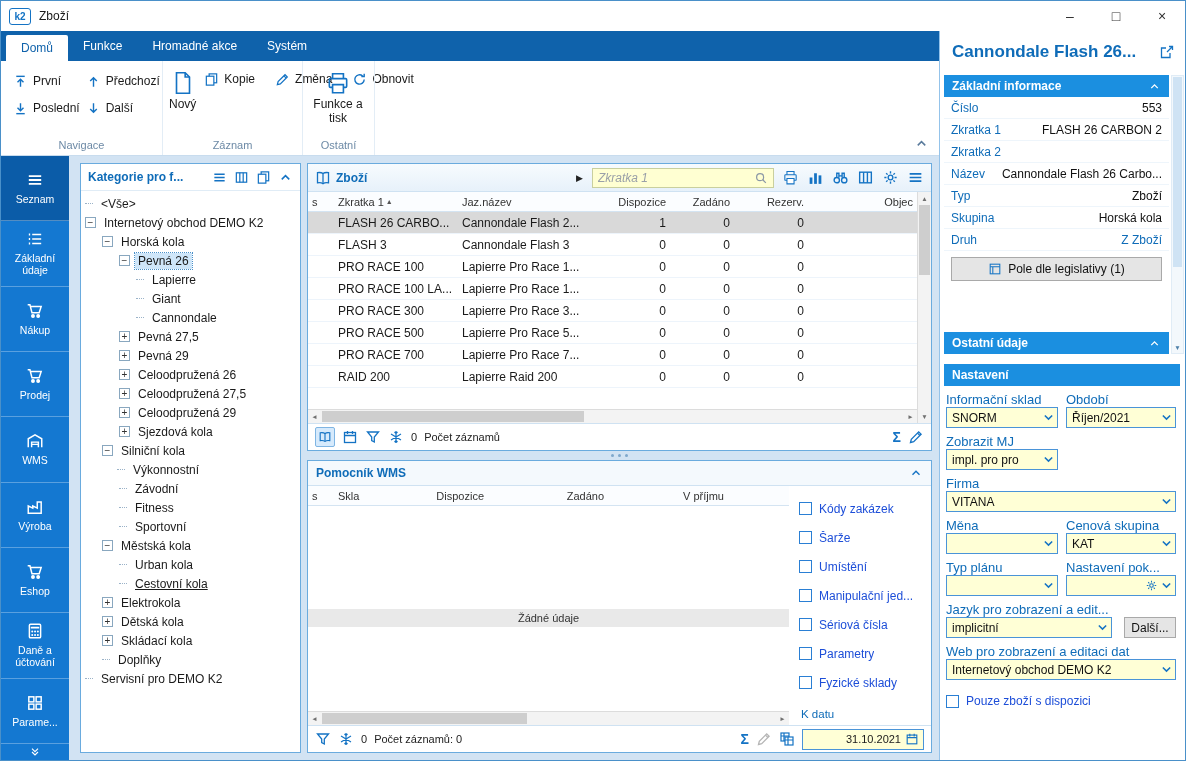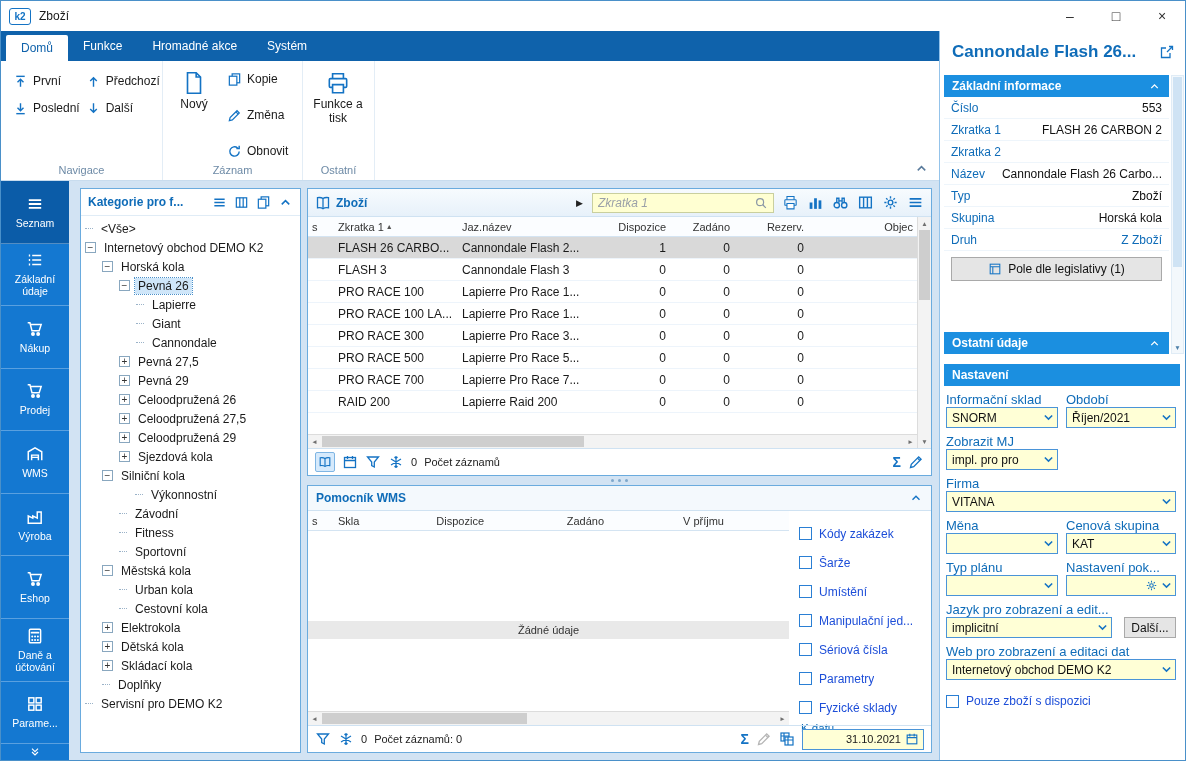--- a/index.html
+++ b/index.html
@@ -28,21 +28,21 @@
 .g-nav{width:162px}.g-rec{width:140px}.g-oth{width:72px}
 .rgroup-label{margin-top:auto;height:19px;line-height:19px;text-align:center;color:#6d8aa6;font-size:11px}
 .nav-grid{display:grid;grid-template-columns:auto auto;column-gap:2px;row-gap:7px;padding:10px 4px 0 10px}
 .small-btn{height:20px;display:flex;align-items:center;gap:5px;color:#1a1a1a;padding:0 2px;white-space:nowrap}
 .small-btn span[class^="ico"]{color:#1473c4}
 .rg-row{display:flex;padding:5px 4px 0 6px;gap:6px}
 .big-btn{width:50px;display:flex;flex-direction:column;align-items:center;gap:1px;padding-top:4px;text-align:center}
 .big-btn.wide{width:58px}
 .ico24{width:26px;height:26px;color:#1473c4}
 .bb-label{line-height:1.2}
-.small-col{display:flex;flex-direction:column;gap:16px;padding-top:3px}
+.small-col{display:flex;flex-direction:row;gap:16px;padding-top:3px}
 .ribbon-collapse{position:absolute;right:10px;bottom:4px;width:15px;height:15px;color:#5a7b9c}
 
 .main{flex:1;display:flex;background:#d2e3f3;min-height:0}
 .sidebar{flex:0 0 68px;background:#1478d1;display:flex;flex-direction:column}
 .side-item{flex:1;display:flex;flex-direction:column;align-items:center;justify-content:center;gap:4px;color:#fff;border-bottom:1px solid rgba(255,255,255,.3);text-align:center;padding:2px;min-height:0}
 .side-item.active{background:#0b5ca8}
 .side-item .ico18{color:#fff}
 .side-label{font-size:10.5px;line-height:1.15;max-width:64px;overflow:hidden}
 .side-bottom{flex:0 0 16px;display:flex;align-items:center;justify-content:center;color:#fff}
 
@@ -449,21 +449,21 @@
                 <span class="tree-label">Celoodpružená 29</span>
               </div>
               <div class="tree-row" style="padding-left: 38px;">
                 <span class="expander">+</span>
                 <span class="tree-label">Sjezdová kola</span>
               </div>
               <div class="tree-row" style="padding-left: 21px;">
                 <span class="expander">−</span>
                 <span class="tree-label">Silniční kola</span>
               </div>
-              <div class="tree-row" style="padding-left: 54px;">
+              <div class="tree-row" style="padding-left: 36px;">
                 <span class="tree-dash"></span>
                 <span class="tree-label">Výkonnostní</span>
               </div>
               <div class="tree-row" style="padding-left: 38px;">
                 <span class="tree-dash"></span>
                 <span class="tree-label">Závodní</span>
               </div>
               <div class="tree-row" style="padding-left: 38px;">
                 <span class="tree-dash"></span>
                 <span class="tree-label">Fitness</span>
@@ -473,21 +473,21 @@
                 <span class="tree-label">Sportovní</span>
               </div>
               <div class="tree-row" style="padding-left: 21px;">
                 <span class="expander">−</span>
                 <span class="tree-label">Městská kola</span>
               </div>
               <div class="tree-row" style="padding-left: 38px;">
                 <span class="tree-dash"></span>
                 <span class="tree-label">Urban kola</span>
               </div>
-              <div class="tree-row" style="padding-left: 38px;">
+              <div class="tree-row" style="padding-left: 38px; text-decoration: underline;">
                 <span class="tree-dash"></span>
                 <span class="tree-label">Cestovní kola</span>
               </div>
               <div class="tree-row" style="padding-left: 21px;">
                 <span class="expander">+</span>
                 <span class="tree-label">Elektrokola</span>
               </div>
               <div class="tree-row" style="padding-left: 21px;">
                 <span class="expander">+</span>
                 <span class="tree-label">Dětská kola</span>

